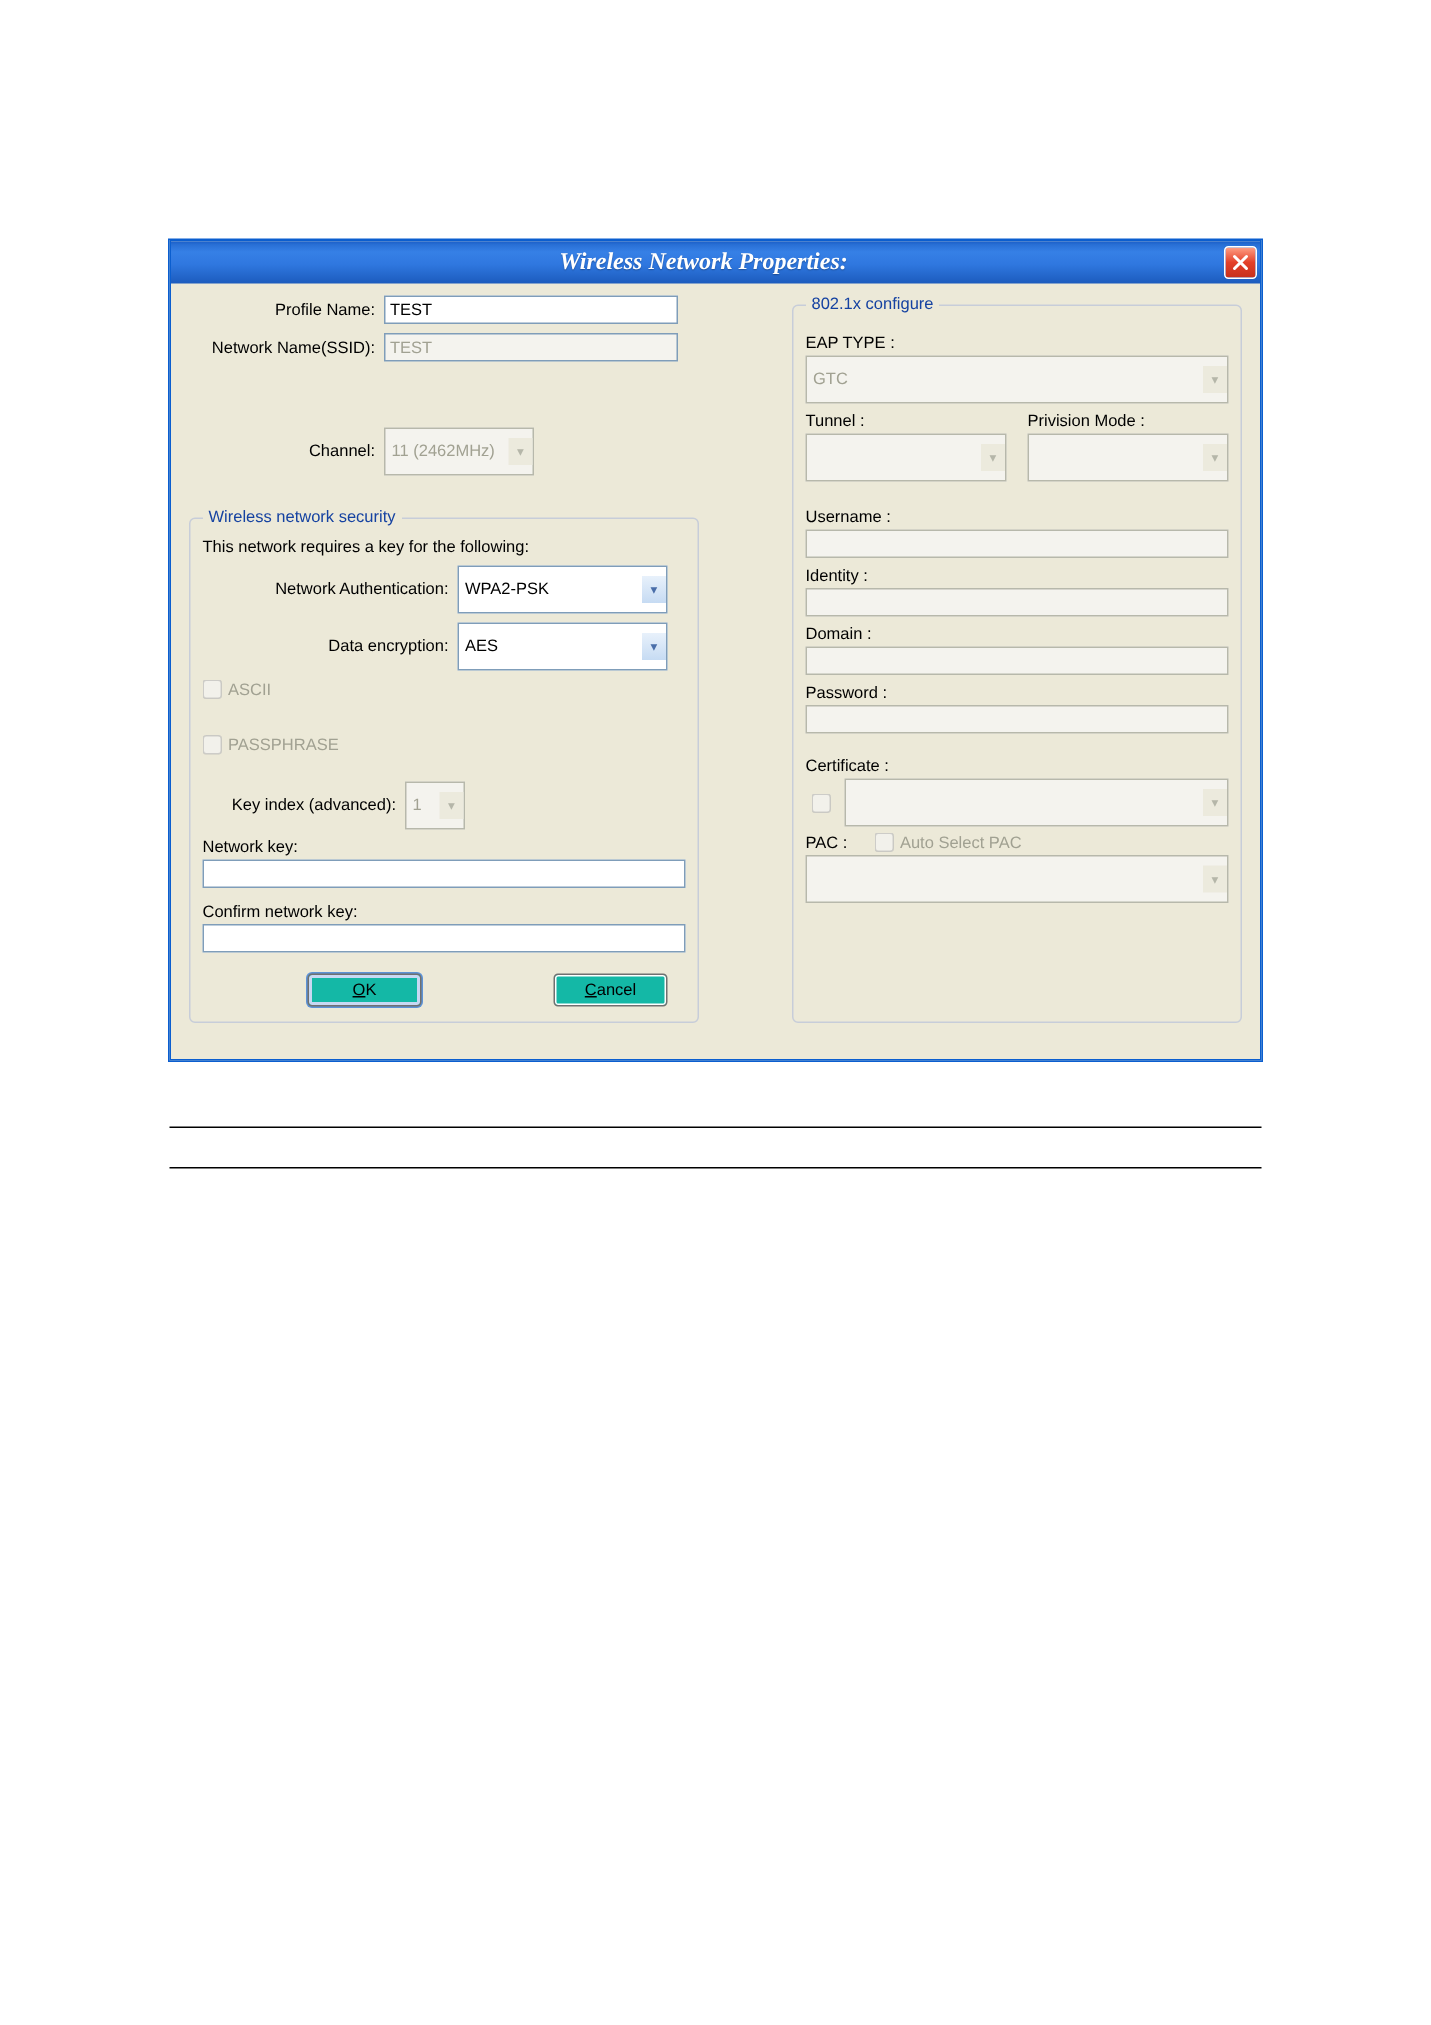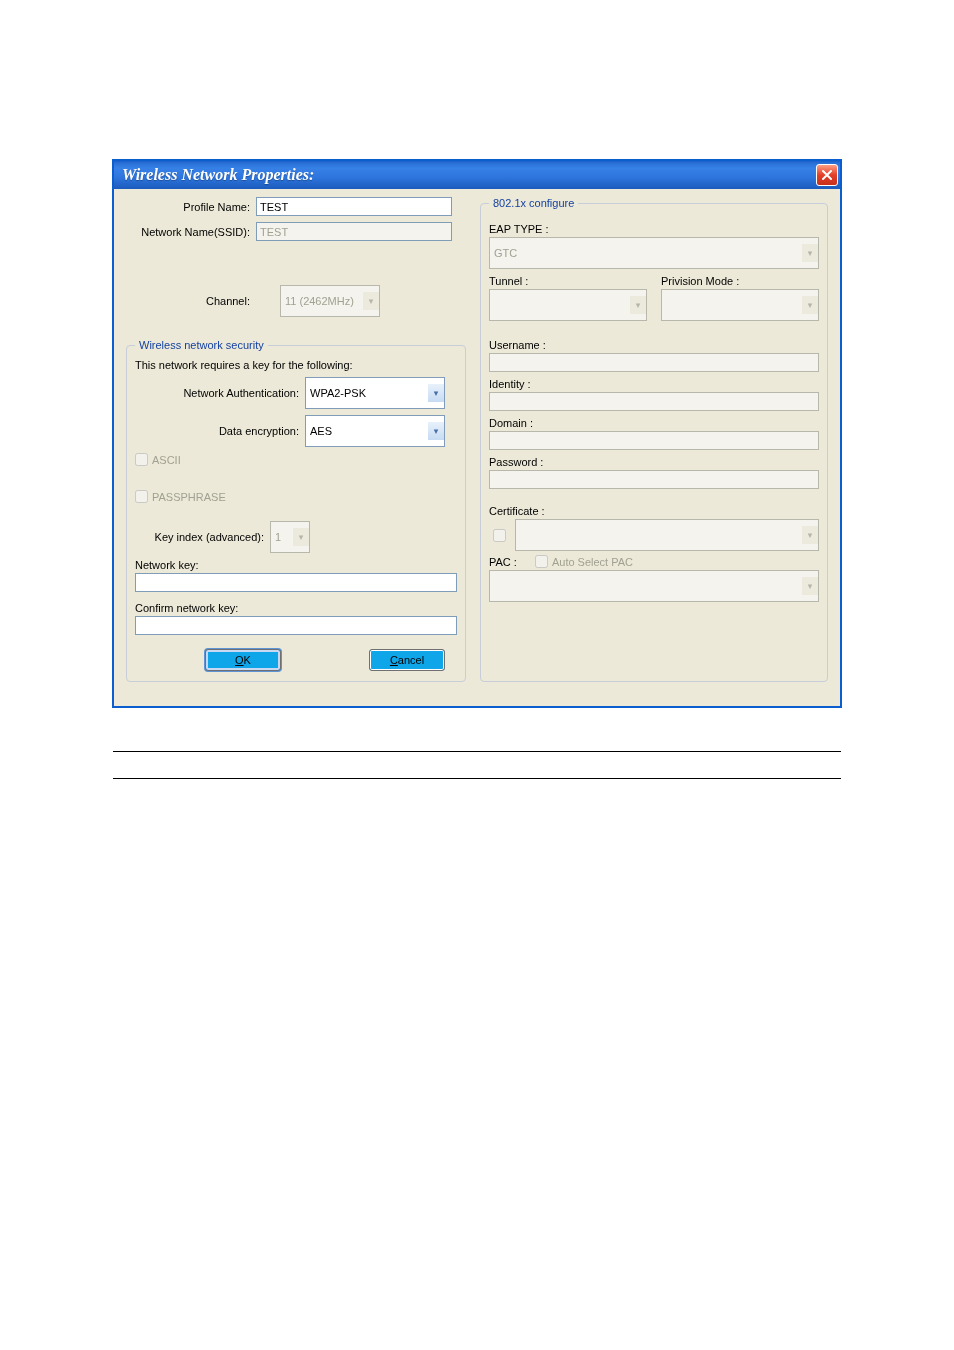--- a/index.html
+++ b/index.html
@@ -30,20 +30,21 @@
     color: #ffffff;
   }
   .titlebar .title-text {
     font-family: "Times New Roman", serif;
     font-style: italic;
     font-weight: bold;
     font-size: 16px;
     text-shadow: 0 1px 1px rgba(0,0,0,.3);
     flex: 1;
     white-space: nowrap;
+    text-align: center;
   }
   .titlebar .close {
     width: 22px; height: 22px;
     background: linear-gradient(to bottom, #ff9e83 0%, #e34029 50%, #c7301c 100%);
     border: 1px solid #ffffff;
     border-radius: 3px;
     display: flex;
     align-items: center; justify-content: center;
     color: #ffffff;
     font-weight: bold;
@@ -54,21 +55,21 @@
   .client {
     display: flex;
     padding: 8px 12px 14px 12px;
     gap: 14px;
   }
   .col {
     display: flex;
     flex-direction: column;
   }
   .col.left { width: 340px; }
-  .col.right { flex: 1; }
+  .col.right { flex: 1; margin-left: 48px; }
 
   .row {
     display: flex;
     align-items: center;
     margin-bottom: 6px;
   }
   .row .label {
     color: #000000;
     text-align: right;
     padding-right: 6px;
@@ -147,21 +148,21 @@
 
   .btnbar {
     display: flex;
     gap: 88px;
     justify-content: flex-start;
     padding-left: 70px;
     margin-top: 14px;
   }
   .btn {
     width: 76px; height: 22px;
-    background: #0ea5e9;
+    background: #14b8a6;
     border: 1px solid #707070;
     border-radius: 3px;
     font-family: Tahoma, Arial, sans-serif;
     font-size: 11px;
     display: inline-flex;
     align-items: center; justify-content: center;
     box-shadow: 0 0 0 1px #ffffff inset;
   }
   .btn.default {
     box-shadow: 0 0 0 1px #5d93d7, 0 0 0 2px #c7d8f3 inset;
@@ -237,21 +238,21 @@
         </div>
 
         <div class="row">
           <div class="label L1">Network Name(SSID):</div>
           <input type="text" style="width: 196px;" disabled="" value="TEST">
         </div>
 
         <div style="height:28px"></div>
 
 
-        <div class="row" style="margin-top:10px;gap:24px;">
+        <div class="row" style="margin-top:10px;">
           <div class="label L1">Channel:</div>
           <div class="select disabled" style="width:100px">
             <div class="val">11 (2462MHz)</div>
             <div class="arrow">▾</div>
           </div>
         </div>
 
         <fieldset class="groupbox" style="margin-top:16px;">
           <legend>Wireless network security</legend>
 

